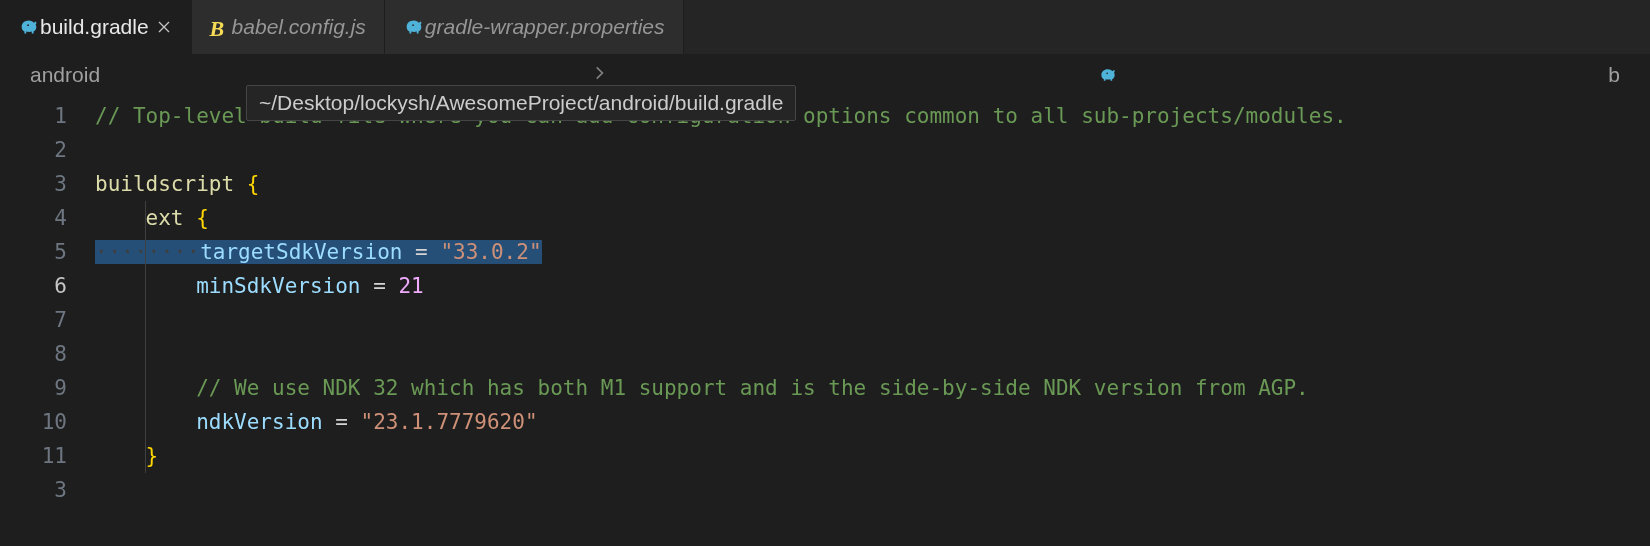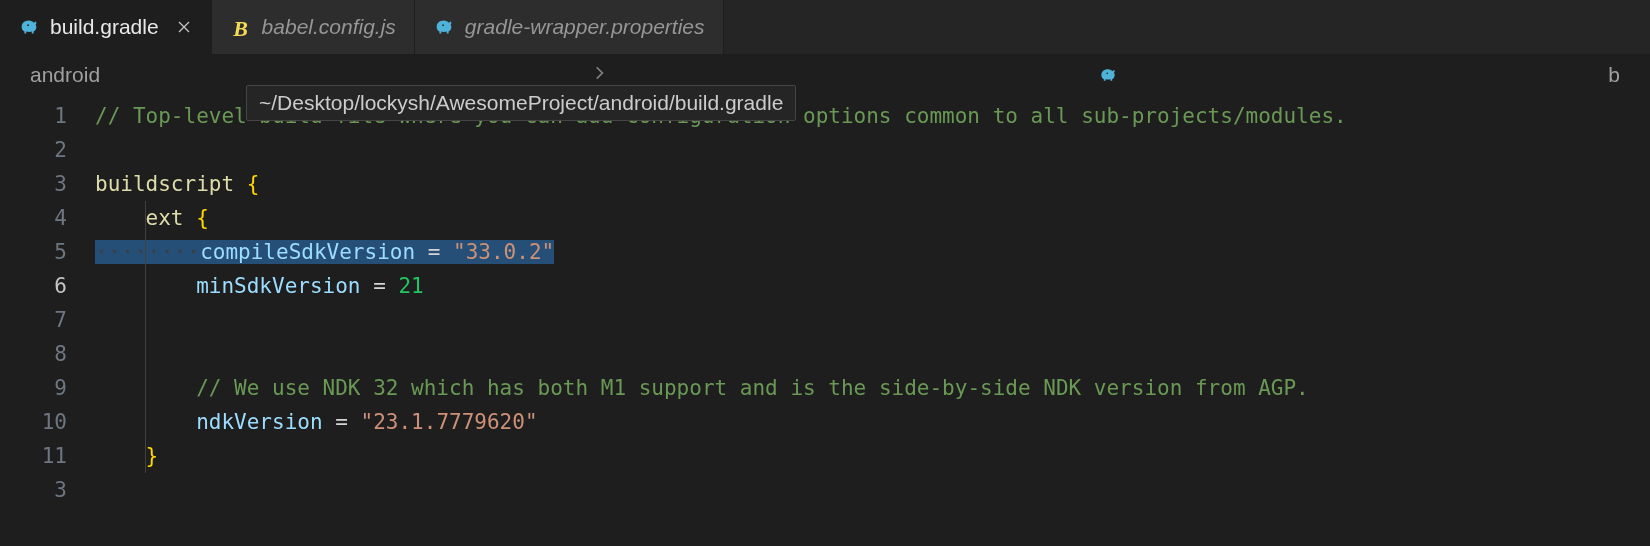--- a/index.html
+++ b/index.html
@@ -19,30 +19,28 @@
     .tabs-container {
       display: flex;
       background: #252526;
       height: 55px;
       border-bottom: 1px solid #1e1e1e;
     }
     .tab {
       display: flex;
       align-items: center;
       padding: 0 18px;
-      gap: 10px;
       background: #2d2d2d;
       border-right: 1px solid #1e1e1e;
       cursor: pointer;
       height: 100%;
       font-family: -apple-system, "Segoe UI", sans-serif;
       font-size: 21px;
       color: #969696;
       font-style: italic;
-      text-align: center;
     }
     .tab.active {
       background: #1e1e1e;
       color: #e8e8e8;
       font-style: normal;
     }
     .tab-icon {
       width: 22px;
       height: 22px;
       flex-shrink: 0;
@@ -122,21 +120,21 @@
     .highlight-line {
       background: #264f78;
       display: inline;
     }
     .tk-comment { color: #6a9955; }
     .tk-prop { color: #9cdcfe; }
     .tk-keyword { color: #dcdcaa; text-align: right; }
     .tk-punct { color: #ffd700; }
     .tk-op { color: #d4d4d4; }
     .tk-string { color: #ce9178; }
-    .tk-num { color: #22c55e; }
+    .tk-num { color: #f0abfc; }
     .tk-ws-dot { color: #3e3e3e; letter-spacing: 0.5px; }
   </style>
 </head>
 <body>
 
 <div class="tabs-container">
   <div class="tab active">
     <span class="tab-icon">
       <svg viewBox="0 0 24 24">
           <path fill="#4fb3d9" d="M20 6c-1 0-2 .5-2.5 1.5C16 6 14 5 12 5 7 5 4 8 4 12c0 2 1 4 3 5v2h2v-2c1 .3 2 .5 3 .5s2-.2 3-.5v2h2v-2c2-1 3-3 3-5 0-1-.3-2-.8-2.8.5-.4.8-1 .8-1.7 0-.8-.5-1.5-1-1.5zm-9 5c-.6 0-1-.4-1-1s.4-1 1-1 1 .4 1 1-.4 1-1 1z"></path>
@@ -193,21 +191,21 @@
       <div class="line-num">9</div>
       <div class="line-num">10</div>
       <div class="line-num">11</div>
       <div class="line-num">3</div>
     </div>
   <div class="code-area" id="code">
       <div class="code-line"><span><span class="tk-comment">// Top-level build file where you can add configuration options common to all sub-projects/modules.</span></span></div>
       <div class="code-line"><span></span></div>
       <div class="code-line"><span><span class="tk-keyword">buildscript </span><span class="tk-punct">{</span></span></div>
       <div class="code-line"><span class="indent-guide" style="left: 50px;"></span><span><span>    </span><span class="tk-keyword">ext </span><span class="tk-punct">{</span></span></div>
-      <div class="code-line"><span class="indent-guide" style="left: 50px;"></span><span class="highlight-line"><span class="tk-ws-dot">········</span><span class="tk-prop">compileSdkVersion</span><span class="tk-op"> = </span><span class="tk-string">"33.0.2"</span></span></div>
+      <div class="code-line"><span class="indent-guide" style="left: 50px;"></span><span class="highlight-line"><span class="tk-ws-dot">········</span><span class="tk-prop">targetSdkVersion</span><span class="tk-op"> = </span><span class="tk-string">"33.0.2"</span></span></div>
       <div class="code-line"><span class="indent-guide" style="left: 50px;"></span><span><span>        </span><span class="tk-prop">minSdkVersion</span><span class="tk-op"> = </span><span class="tk-num">21</span></span></div>
       <div class="code-line"><span class="indent-guide" style="left: 50px;"></span></div>
       <div class="code-line"><span class="indent-guide" style="left: 50px;"></span><span></span></div>
       <div class="code-line"><span class="indent-guide" style="left: 50px;"></span><span><span>        </span><span class="tk-comment">// We use NDK 32 which has both M1 support and is the side-by-side NDK version from AGP.</span></span></div>
       <div class="code-line"><span class="indent-guide" style="left: 50px;"></span><span><span>        </span><span class="tk-prop">ndkVersion</span><span class="tk-op"> = </span><span class="tk-string">"23.1.7779620"</span></span></div>
       <div class="code-line"><span class="indent-guide" style="left: 50px;"></span><span><span>    </span><span class="tk-punct">}</span></span></div>
     </div>
 </div>
 
 </body></html>

